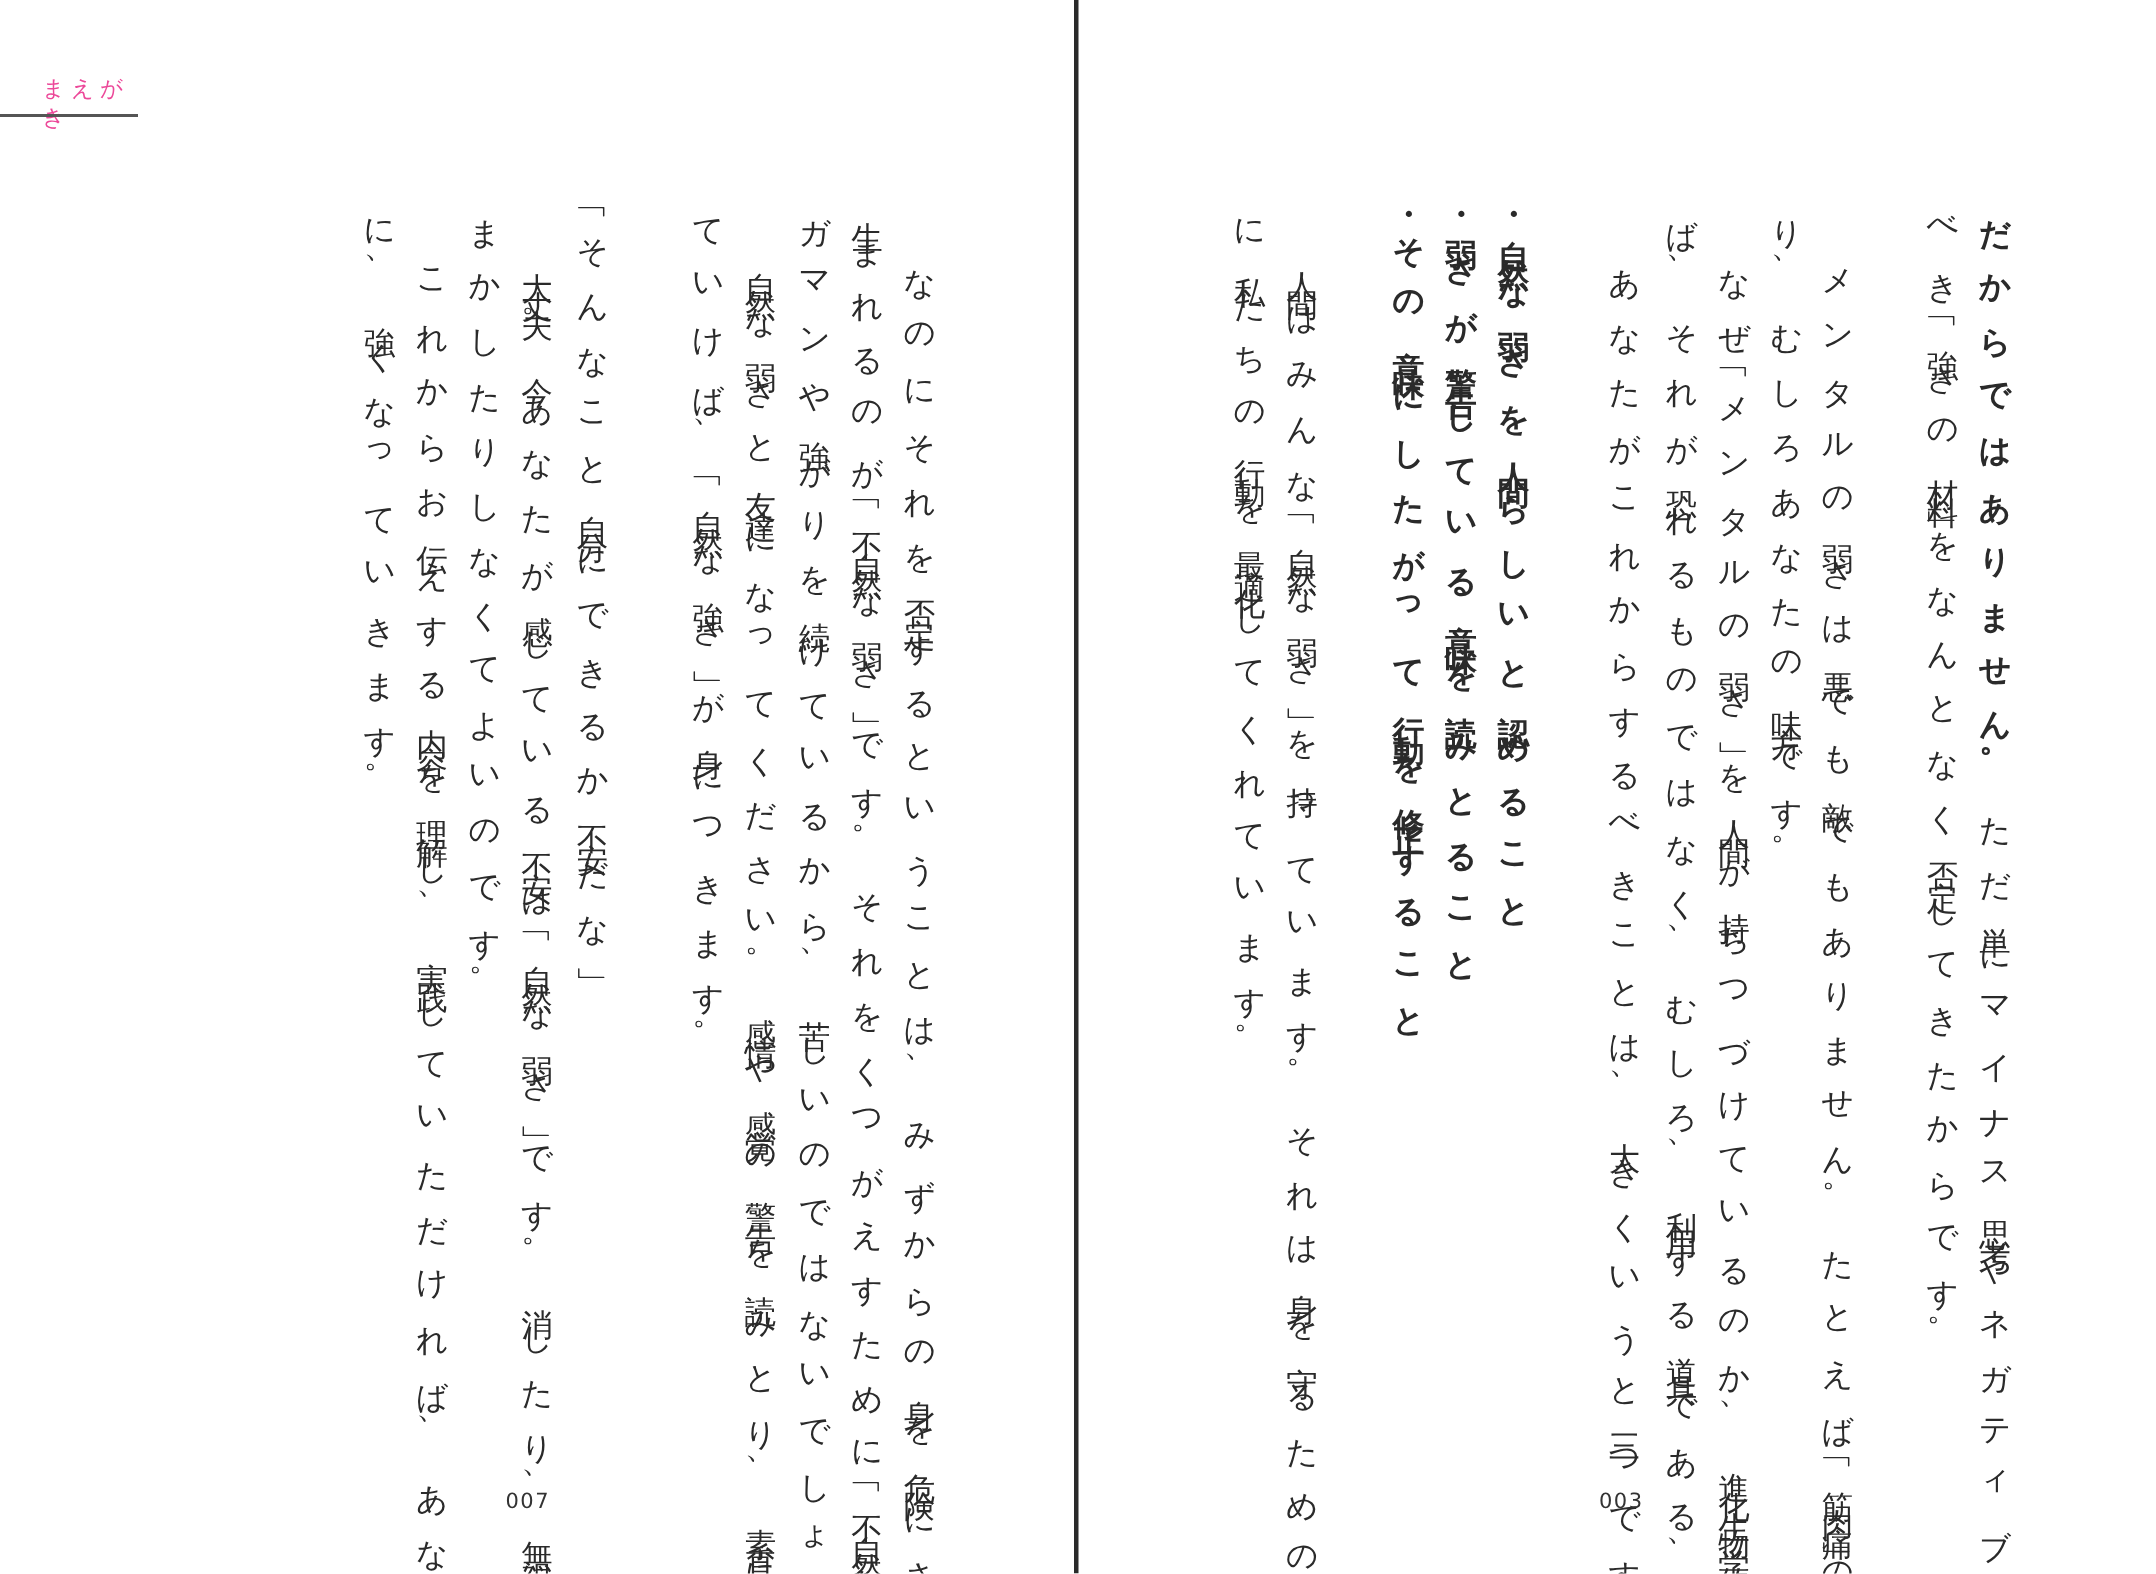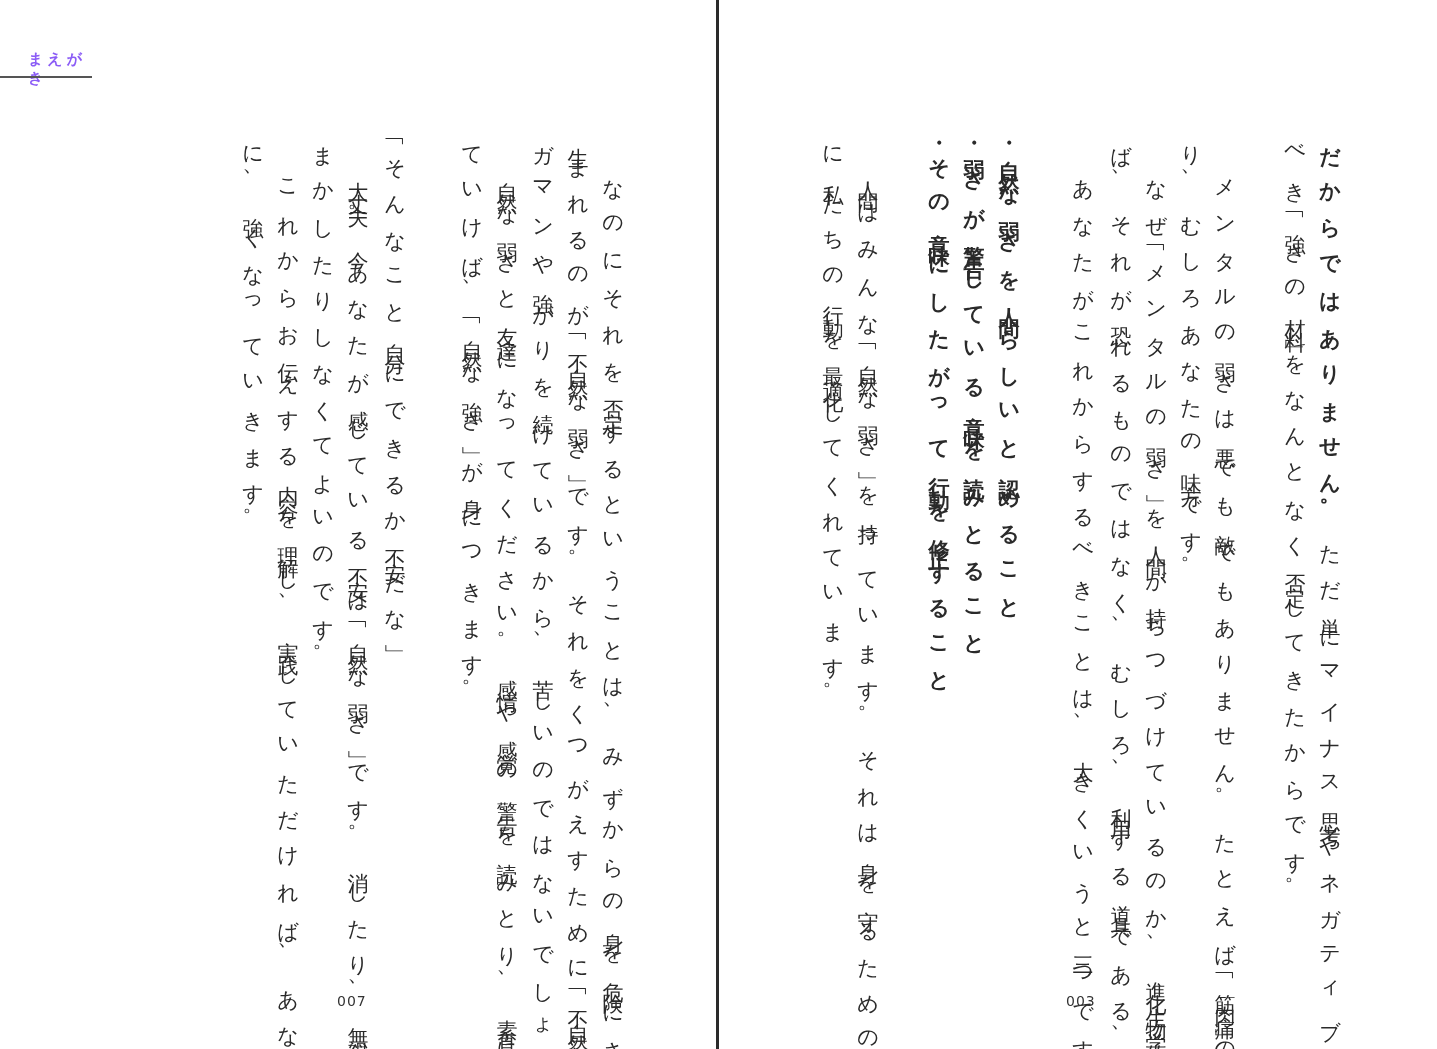--- a/index.html
+++ b/index.html
@@ -4,21 +4,21 @@
 <style>
   html, body { margin: 0; padding: 0; background: #ffffff; }
   body { width: 1437px; height: 1049px; position: relative; overflow: hidden;
          font-family: "DejaVu Serif", "Liberation Serif", serif; color: #2a2a2a; }
   .page { position: absolute; top: 0; height: 1049px; }
   .page-left { left: 0; width: 716px; }
   .page-right { left: 719px; width: 718px; }
   .spine { position: absolute; left: 716px; top: 0; width: 3px; height: 1049px; background: #2a2a2a; }
   .running-head { position: absolute; left: 0; top: 48px; width: 92px; height: 30px; }
   .running-head-text { position: absolute; left: 28px; top: 2px; font-family: "DejaVu Sans", sans-serif;
-        font-size: 15px; font-weight: bold; letter-spacing: 4px; color: #8b5cf6; }
+        font-size: 15px; font-weight: normal; letter-spacing: 4px; color: #ec4899; }
   .running-head-rule { position: absolute; left: 0; top: 28px; width: 92px; height: 2px; background: #555; }
   .col { position: absolute; top: 131px; writing-mode: vertical-rl; text-orientation: upright;
          font-size: 21px; line-height: 34px; letter-spacing: 12.5px; white-space: nowrap; }
   .col.bullet { font-family: "DejaVu Sans", sans-serif; font-weight: bold; }
   .col .em { font-family: "DejaVu Sans", sans-serif; font-weight: bold; }
   .folio { position: absolute; top: 978px; font-family: "DejaVu Sans", sans-serif; font-size: 14px;
            color: #333; letter-spacing: 1px; margin-top: 15px; }
 </style>
 </head>
 <body>

